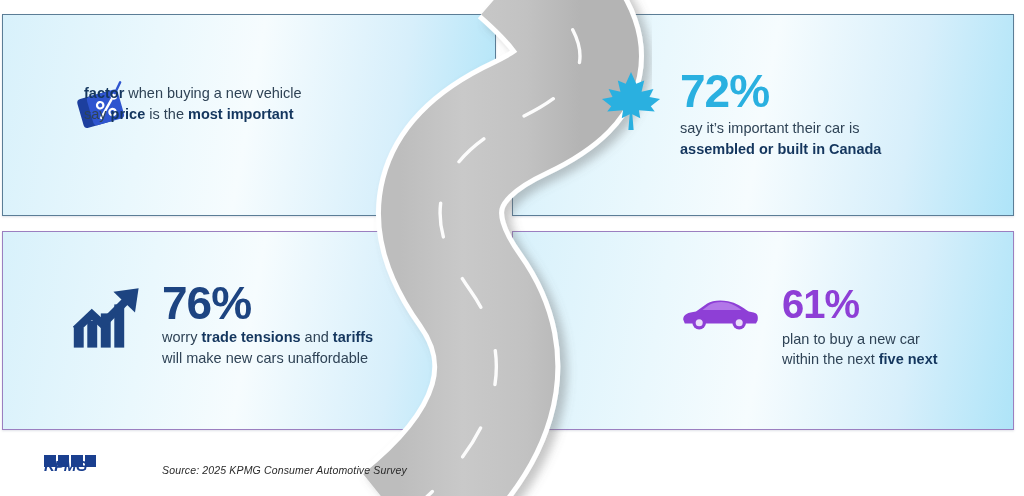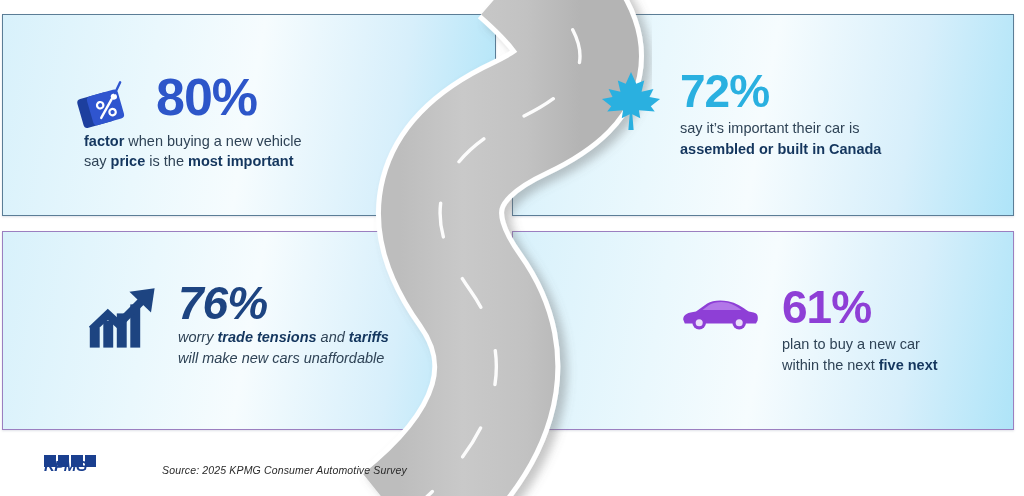--- a/index.html
+++ b/index.html
@@ -50,27 +50,27 @@
   #s-price{left:76px; top:78px;}
   #s-price .bignum{font-size:52px;color:#2d56c9;}
   #s-price .body{margin-left:18px;margin-top:-4px;}
   #s-price .cap{margin-top:9px;margin-left:-72px;}
 
   #s-canada{left:598px; top:68px;}
   #s-canada .bignum{font-size:46px;color:#2ab0e0;}
   #s-canada .body{margin-left:16px;margin-top:2px;}
   #s-canada .cap{margin-top:6px;}
 
-  #s-tariffs{left:88px; top:284px;font-style:italic;}
+  #s-tariffs{left:72px; top:284px;}
   #s-tariffs .bignum{font-size:46px;color:#1d4481;}
   #s-tariffs .body{margin-left:18px;margin-top:-2px;}
   #s-tariffs .cap{margin-top:3px;}
 
   #s-buy{left:680px; top:294px;}
-  #s-buy .bignum{font-size:46px;color:#8e3fd6;}
+  #s-buy .bignum{font-size:40px;color:#8e3fd6;}
   #s-buy .body{margin-left:22px;margin-top:-8px;}
   #s-buy .cap{margin-top:6px;}
 
   
   #road{position:absolute;left:0;top:0;width:1024px;height:496px;pointer-events:none;}
 
   
   #footer{position:absolute;left:44px;top:455px;display:flex;align-items:center;}
   #kpmg-logo{width:52px;height:30px;position:relative;}
   #kpmg-bars{position:absolute;left:0;top:0;width:52px;height:12px;display:flex;gap:2px;}
@@ -134,21 +134,20 @@
         <circle cx="41" cy="21" r="3.1" fill="#ffffff"></circle>
         <path d="M43 18 L51 9" stroke="#2f55cf" stroke-width="2.4" fill="none" stroke-linecap="round"></path>
         <g fill="#ffffff" transform="translate(22,22) rotate(0)">
           <circle cx="3.5" cy="3.5" r="3.2" fill="none" stroke="#ffffff" stroke-width="2.2"></circle>
           <circle cx="13.5" cy="13.5" r="3.2" fill="none" stroke="#ffffff" stroke-width="2.2"></circle>
           <path d="M16 1 L1 16" stroke="#ffffff" stroke-width="2.4" stroke-linecap="round"></path>
         </g>
       </g>
     </svg>
     <div class="body">
-      <div class="bignum" style="color: rgb(45, 86, 201);">80%</div>
       <div class="cap">
         <div><b>factor</b><span> when buying a new vehicle</span></div>
         <div><span>say </span><b>price</b><span> is the </span><b>most important</b></div>
       </div>
     </div>
   </div>
 
   <div class="stat" id="s-canada">
     <svg class="icon" width="66" height="66" viewBox="0 0 100 100">
       <path fill="#2ab0e0" d="M50 6 L58 24 L70 19 L66 36 L84 32 L78 44 L94 47 L80 58 L86 66 L62 64 L64 76 L52 70 L54 94 L46 94 L48 70 L36 76 L38 64 L14 66 L20 58 L6 47 L22 44 L16 32 L34 36 L30 19 L42 24 Z"></path>

